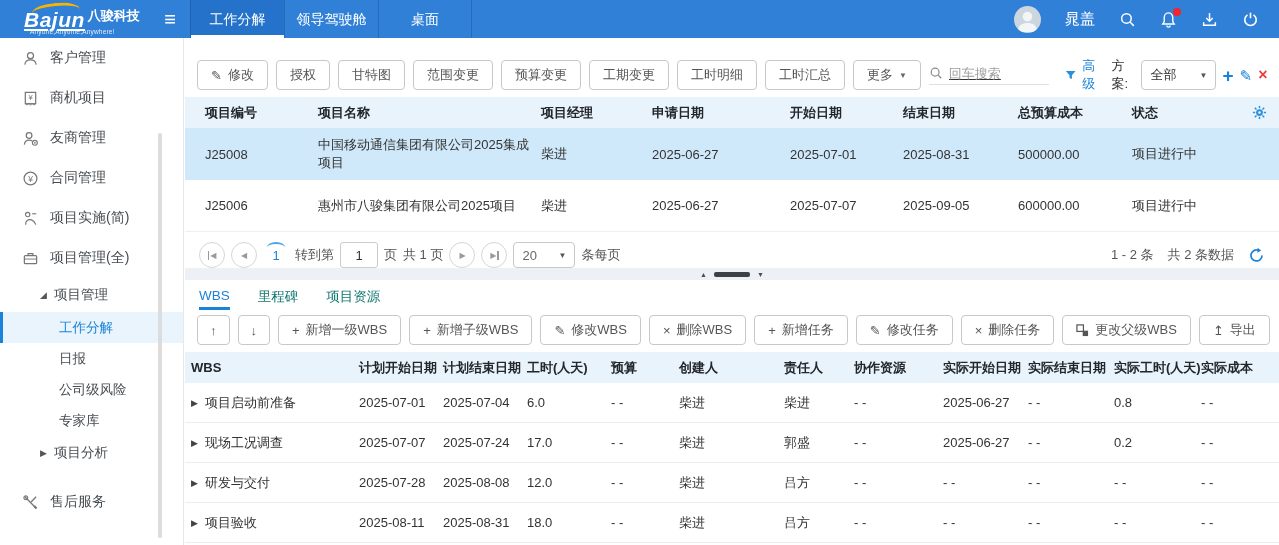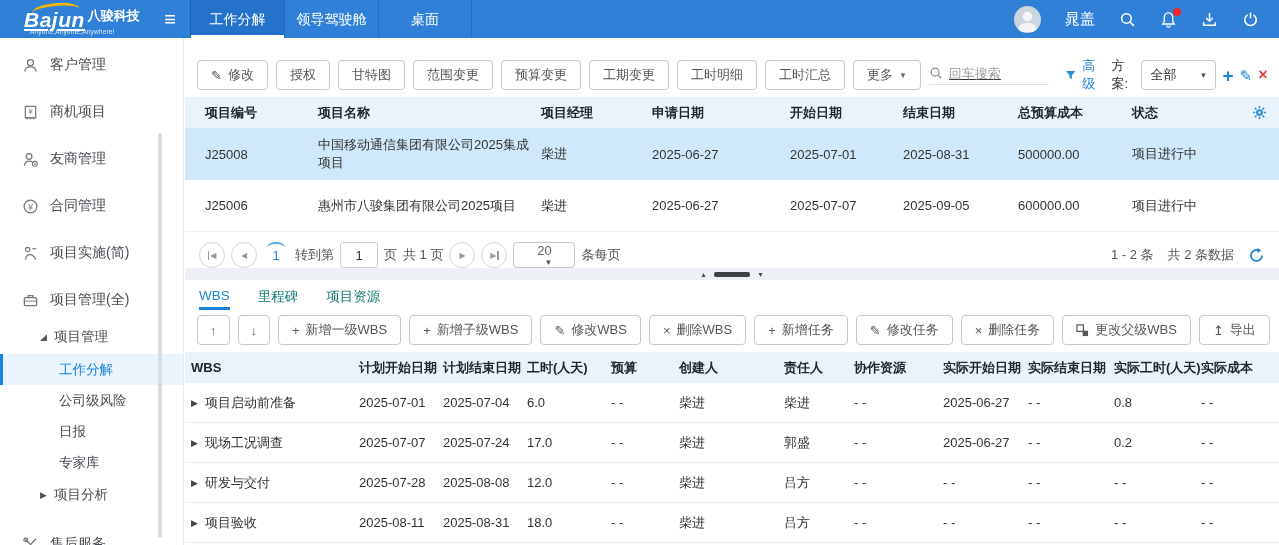--- a/index.html
+++ b/index.html
@@ -21,21 +21,21 @@
   .nav-right { margin-left:auto; display:flex; align-items:center; gap:24px; padding-right:20px; }
   .avatar { width:27px; height:27px; border-radius:50%; background:#ccd6de; overflow:hidden; flex:0 0 auto; }
   .nav-user { font-size:15px; }
   .nav-icon { width:17px; height:17px; color:#fff; position:relative; cursor:pointer; display:block; }
   .nav-icon svg { width:100%; height:100%; display:block; }
   .bell-wrap { position:relative; }
   .red-dot { position:absolute; top:-3px; right:-4px; width:8px; height:8px; border-radius:50%; background:#f5222d; }
 
   
   .sidebar { position:absolute; top:38px; left:0; width:184px; height:507px; background:#fff; border-right:1px solid #e8e8e8; }
-  .side-item { height:40px; display:flex; align-items:center; gap:11px; padding-left:22px; font-size:14px; color:#474c52; cursor:pointer;margin-top:7px; }
+  .side-item { height:40px; display:flex; align-items:center; gap:11px; padding-left:22px; font-size:14px; color:#474c52; cursor:pointer; }
   .side-item svg { width:17px; height:17px; flex:0 0 auto; }
   .sub-parent { height:34px; display:flex; align-items:center; gap:7px; padding-left:40px; font-size:13.5px; color:#474c52; cursor:pointer; }
   .tri { font-size:9px; color:#555; }
   .sub-item { height:31px; display:flex; align-items:center; padding-left:56px; font-size:13.5px; color:#474c52; cursor:pointer; border-left:3px solid transparent; }
   .sub-item.active { background:#e9f4fc; color:#1b82d9; border-left:3px solid #1b82d9; }
   .side-bottom { margin-top:12px; }
   .side-scrollbar { position:absolute; top:95px; right:21px; width:4px; height:405px; background:#dcdcdc; border-radius:2px; }
 
   
   .panel-top { position:absolute; top:38px; left:185px; width:1094px; height:230px; background:#fff; }
@@ -78,21 +78,21 @@
   .gear { position:absolute; right:12px; top:8px; width:15px; height:15px; color:#2b8fd9; cursor:pointer; }
 
   
   .pager { display:flex; align-items:center; gap:6px; padding:0 14px 0 14px; margin-top:8px; height:30px; color:#666; }
   .pg-circle { width:26px; height:26px; border:1px solid #d6d6d6; border-radius:50%; background:#fff; display:inline-flex; align-items:center; justify-content:center; color:#9a9a9a; font-size:8px; cursor:pointer; gap:1px; }
   .pg-bar { display:inline-block; width:1.5px; height:9px; background:#9a9a9a; }
   .pg-current { width:26px; height:26px; border-radius:50%; display:inline-flex; align-items:center; justify-content:center; color:#1b82d9; font-size:13px; position:relative; cursor:pointer; }
   .pg-current::before { content:""; position:absolute; top:0; left:4px; width:18px; height:9px; border-top:2px solid #4aa4e8; border-radius:50%; }
   .pg-text { font-size:13px; color:#555; }
   .pg-input { width:38px; height:26px; border:1px solid #ccc; border-radius:3px; text-align:center; font-size:13px; color:#333; outline:none; }
-  .size-select { width:62px; height:26px;flex-direction:column; }
+  .size-select { width:62px; height:26px; }
   .pg-right { margin-left:auto; display:flex; align-items:center; gap:14px; }
   .refresh { width:17px; height:17px; cursor:pointer; }
 
   
   .wbs-tabs { display:flex; gap:28px; padding:8px 0 0 14px; height:30px; }
   .wbs-tab { font-size:13.5px; color:#0f766e; cursor:pointer; padding-bottom:7px; }
   .wbs-tab.active { color:#1b82d9; border-bottom:3px solid #1b82d9; }
   .toolbar-wbs { margin-top:5px; height:30px; }
   .btn-sq { padding:0 12px; }
 
@@ -207,24 +207,24 @@
   </div>
 
   <div class="sub-parent">
     <span class="tri">◢</span>
     <span>项目管理</span>
   </div>
   <div class="sub-item active">
     <span>工作分解</span>
   </div>
   <div class="sub-item">
+    <span>日报</span>
+  </div>
+  <div class="sub-item">
     <span>公司级风险</span>
-  </div>
-  <div class="sub-item">
-    <span>日报</span>
   </div>
   <div class="sub-item">
     <span>专家库</span>
   </div>
   <div class="sub-parent">
     <span class="tri">▶</span>
     <span>项目分析</span>
   </div>
   <div class="side-item side-bottom">
     <svg viewBox="0 0 18 18">

